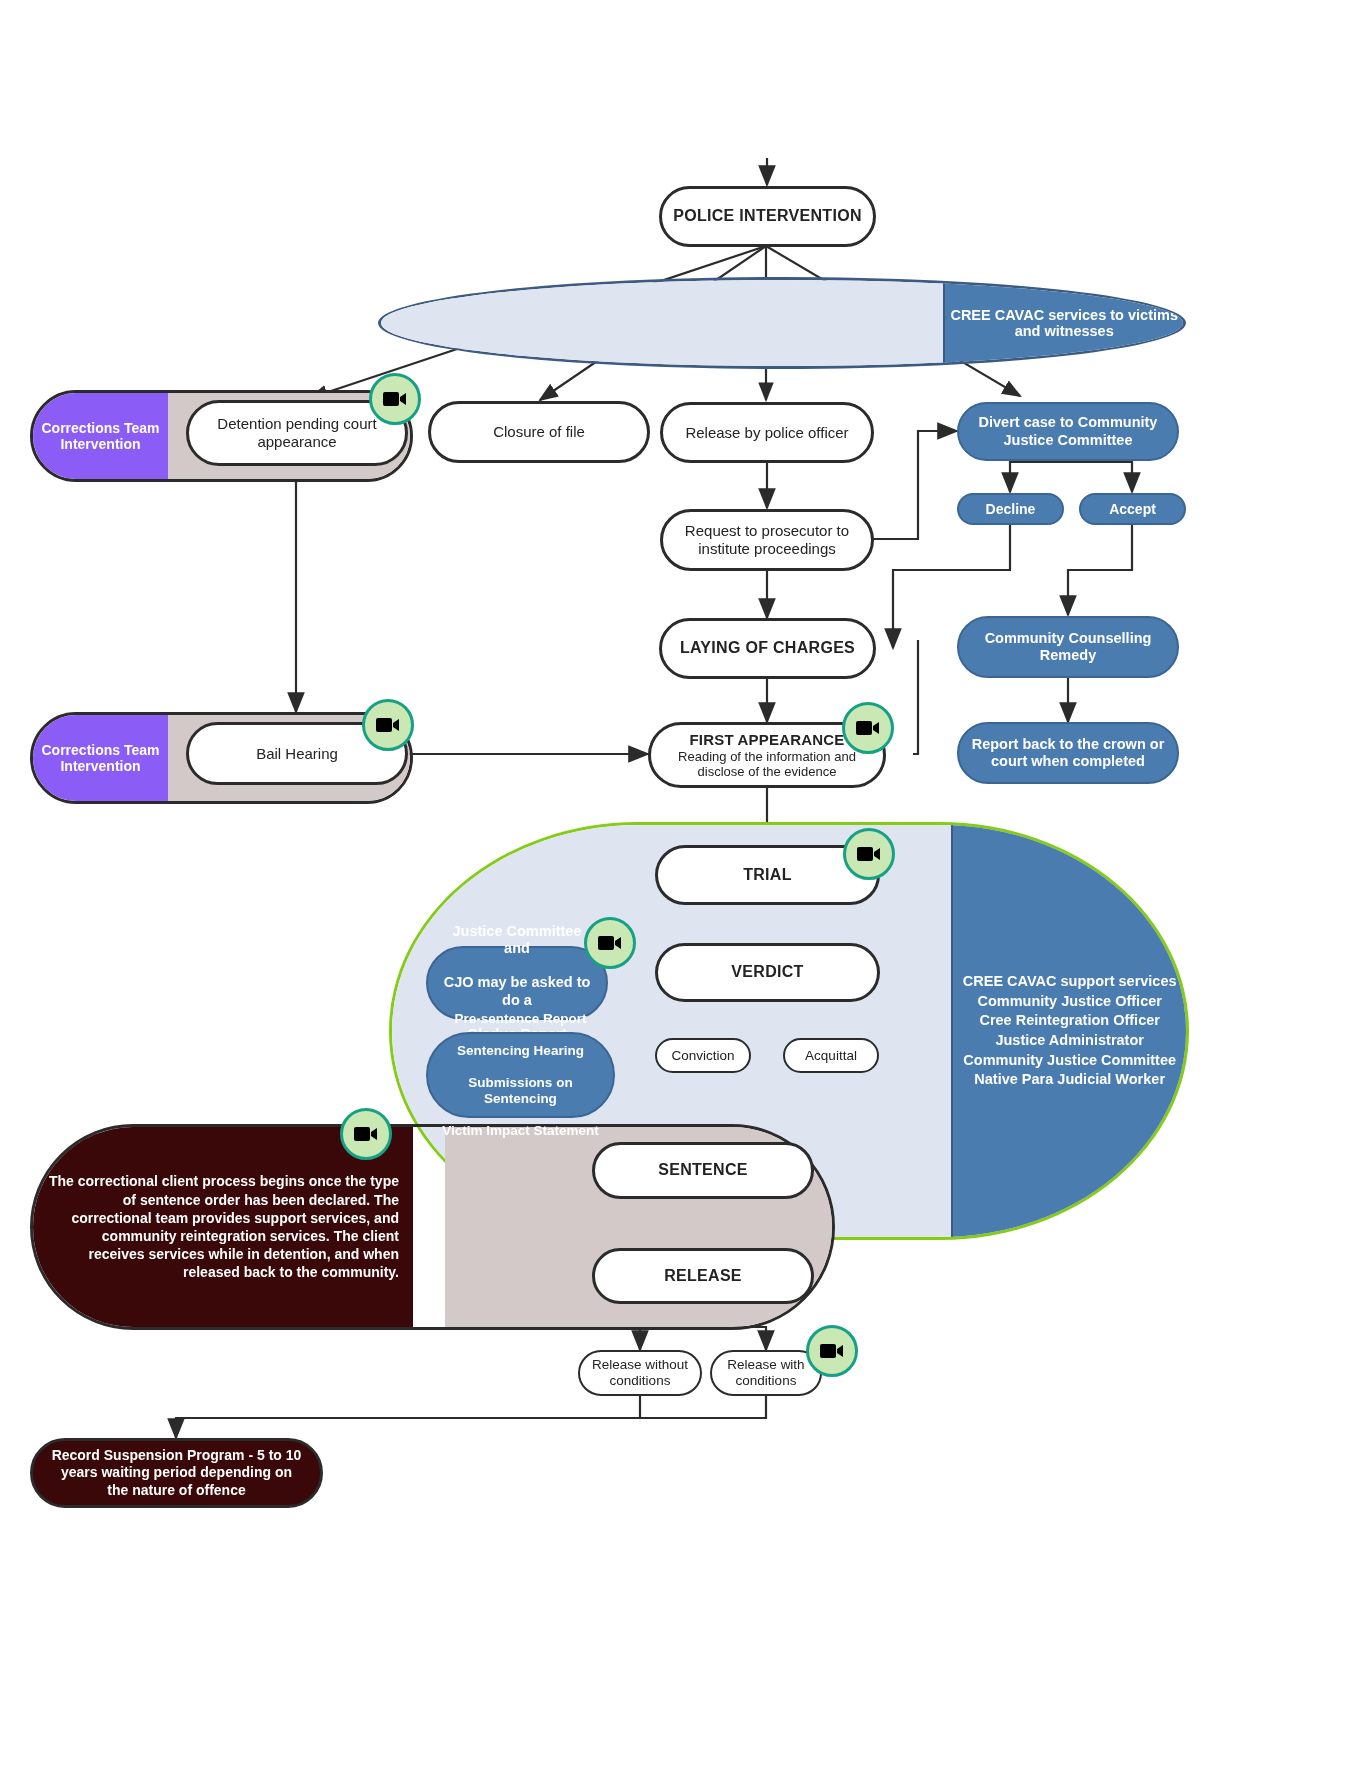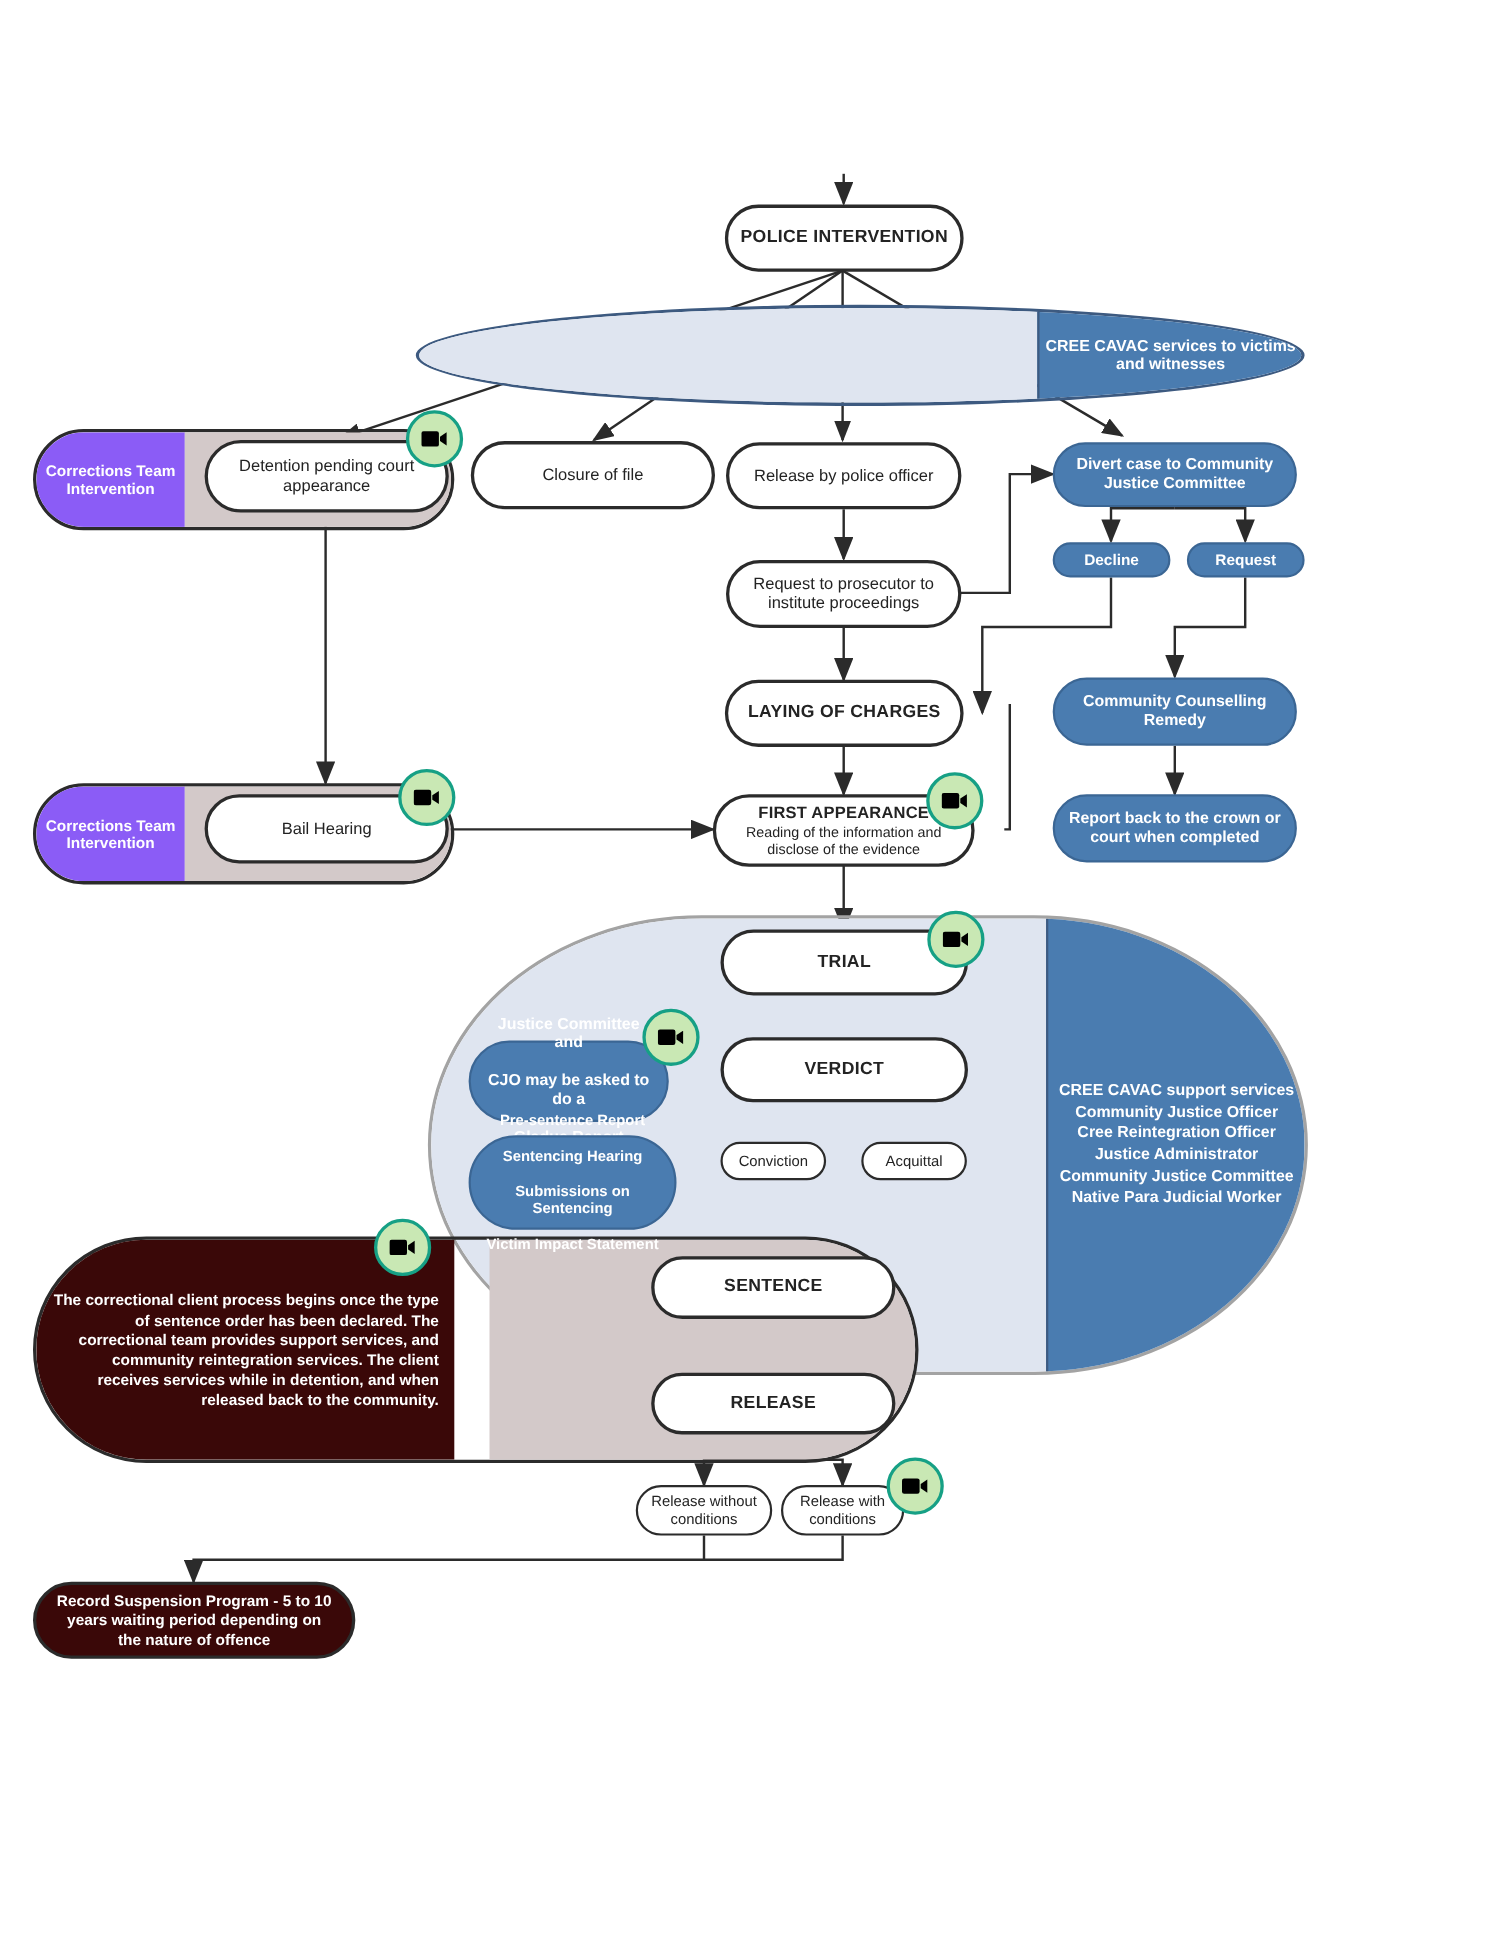--- a/index.html
+++ b/index.html
@@ -37,22 +37,22 @@
 
   
   .cavac-top{position:absolute;box-sizing:border-box;border:3px solid #3d5a80;
              border-radius:50% / 50%;overflow:hidden;display:flex;}
   .cavac-top .lightpart{background:#dfe5f0;}
   .cavac-top .darkpart{background:#4a7cb0;color:#fff;font-weight:bold;font-size:14.5px;
              display:flex;align-items:center;justify-content:center;text-align:center;
              border-left:2px solid #3d5a80;}
 
   
-  .cavac-big{position:absolute;box-sizing:border-box;border:3px solid #a3a3a3;
-             border-radius:250px / 210px;overflow:hidden;display:flex;margin-top:10px;}
+  .cavac-big{position:absolute;box-sizing:border-box;border:3px solid #84cc16;
+             border-radius:250px / 210px;overflow:hidden;display:flex;}
   .cavac-big .lightpart{background:#dfe5f0;}
   .cavac-big .darkpart{background:#4a7cb0;color:#fff;font-weight:bold;font-size:14.5px;
              display:flex;align-items:center;justify-content:center;text-align:center;
              border-left:2px solid #3d5a80;line-height:1.35;}
 
   
   .corr-big{position:absolute;box-sizing:border-box;border:3px solid #2b2b2b;
             border-radius:999px;overflow:hidden;display:flex;gap:32px;}
   .corr-big .mar{background:#3a0808;color:#fff;font-weight:bold;font-size:14px;
             display:flex;align-items:center;justify-content:center;text-align:right;
@@ -205,21 +205,21 @@
 
   <div class="node blue z20" style="left:957px;top:402px;width:222px;height:59px;">
     <span>Divert case to Community Justice Committee</span>
   </div>
 
   <div class="node blue sm z20" style="left:957px;top:493px;width:107px;height:32px;">
     <span>Decline</span>
   </div>
 
   <div class="node blue sm z20" style="left:1079px;top:493px;width:107px;height:32px;">
-    <span>Request</span>
+    <span>Accept</span>
   </div>
 
   <div class="node proc z20" style="left:660px;top:509px;width:214px;height:62px;">
     <span>Request to prosecutor to institute proceedings</span>
   </div>
 
   <div class="node proc bold z20" style="left:659px;top:618px;width:217px;height:61px;">
     <span>LAYING OF CHARGES</span>
   </div>
 

